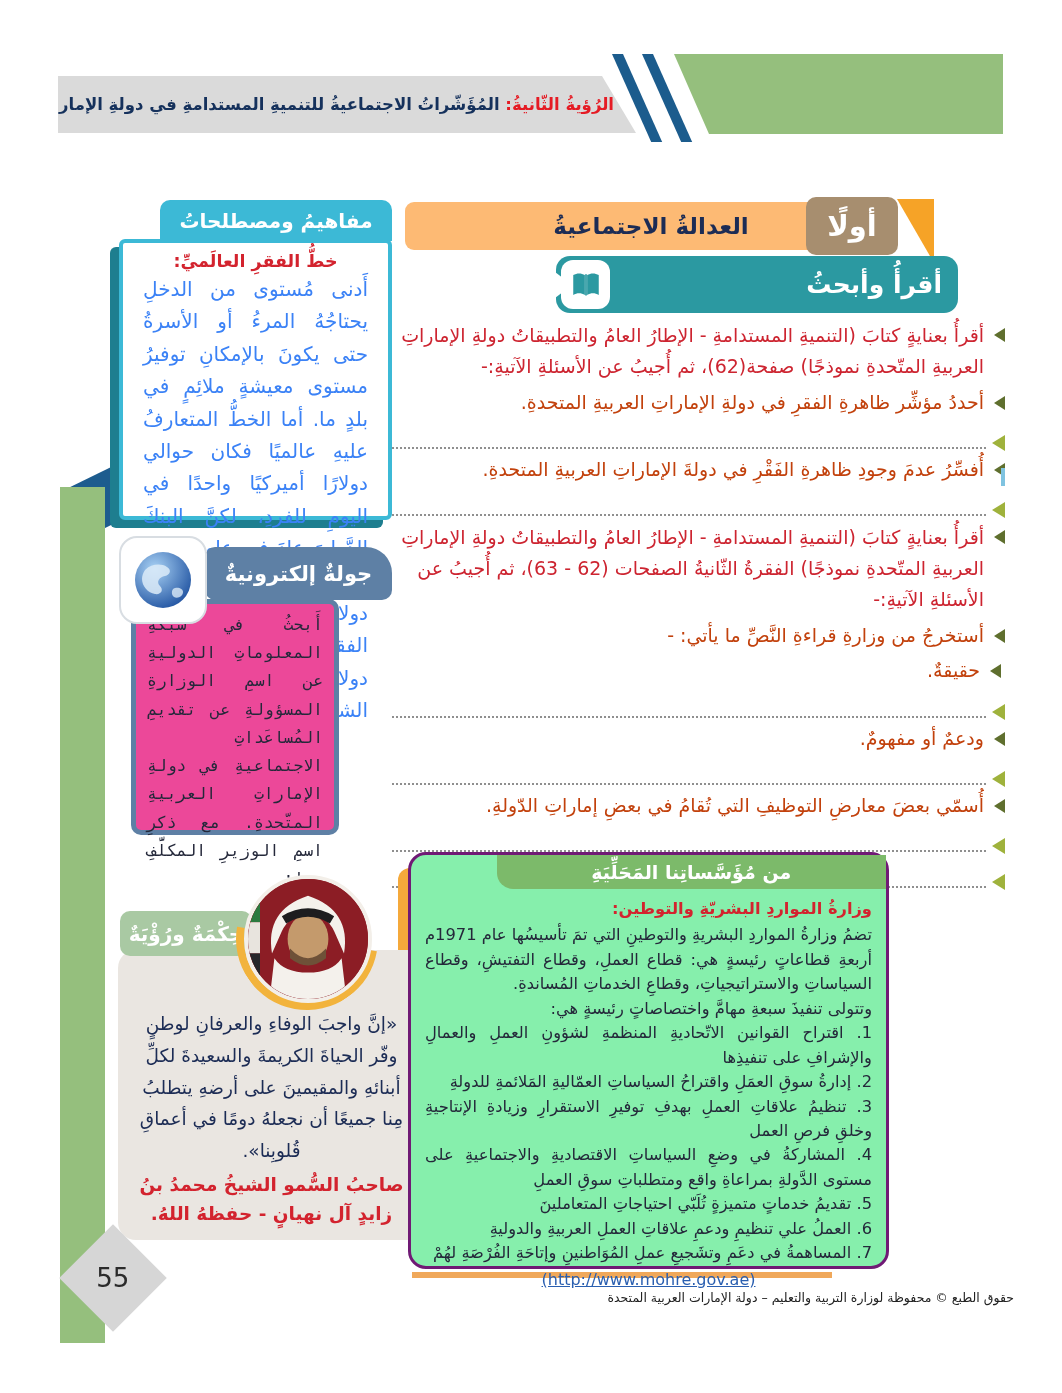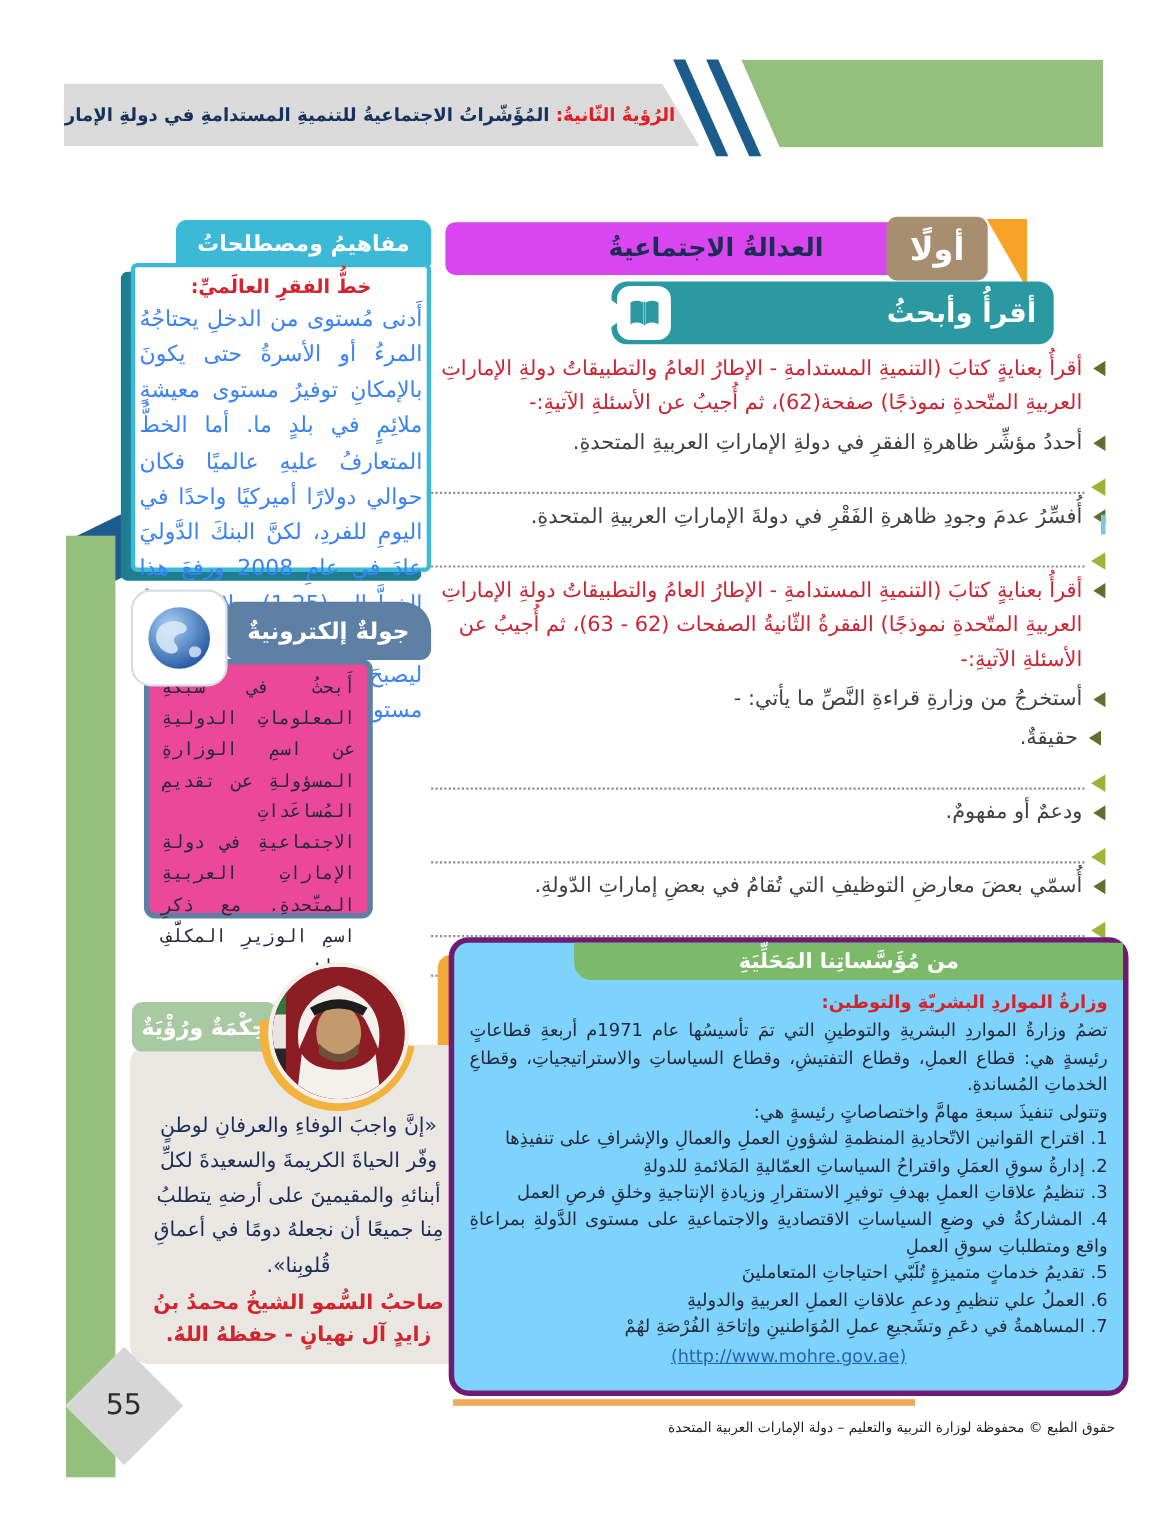--- a/index.html
+++ b/index.html
@@ -11,21 +11,21 @@
   .hdr-gray{left:58px;top:76px;width:578px;height:57px;background:#dadada;
             clip-path:polygon(0 0,calc(100% - 34px) 0,100% 100%,0 100%);
             display:flex;align-items:center;padding-right:22px;box-sizing:border-box;}
   .hdr-text{font-size:16.5px;font-weight:bold;color:#15315c;white-space:nowrap;}
   .hdr-label{color:#e51b24;}
   .diag{top:54px;height:88px;width:11px;background:#1c5c8d;transform:skewX(24deg);transform-origin:top left;}
   .hdr-green{left:622px;top:54px;width:381px;height:80px;background:#95bf7d;
              clip-path:polygon(52px 0,100% 0,100% 100%,87px 100%);}
 
   
-  .sec-bar{left:405px;top:202px;width:492px;height:48px;background:#d946ef;border-radius:9px;
+  .sec-bar{left:405px;top:202px;width:492px;height:48px;background:#fdba74;border-radius:9px;
            display:flex;align-items:center;justify-content:center;}
   .sec-title{font-size:23px;font-weight:bold;color:#1c2c55;}
   .sec-orange{left:897px;top:199px;width:37px;height:64px;background:#f6a327;
               clip-path:polygon(0 0,100% 0,100% 100%);}
   .sec-badge{left:806px;top:197px;width:92px;height:58px;background:#a78e6f;border-radius:10px;
              display:flex;align-items:center;justify-content:center;font-size:29px;font-weight:bold;color:#fff;}
 
   
   .rs-banner{left:556px;top:256px;width:402px;height:57px;background:#2b99a1;border-radius:14px;
              display:flex;align-items:center;justify-content:flex-start;padding-right:16px;box-sizing:border-box;}
@@ -34,48 +34,48 @@
   .rs-book{position:absolute;left:5px;top:4px;width:49px;height:49px;background:#fff;border-radius:12px;
            display:flex;align-items:center;justify-content:center;}
   .rs-label{font-size:25px;font-weight:bold;color:#fff;}
 
   
   .tasks{left:392px;top:320px;width:613px;font-size:19px;}
   .row{display:flex;gap:10px;align-items:flex-start;}
   .bullet{flex:0 0 auto;margin-top:8px;width:0;height:0;
           border-top:7px solid transparent;border-bottom:7px solid transparent;border-right:11px solid #5f6f2e;}
   .instr{color:#cd2430;line-height:1.62;margin-bottom:4px;}
-  .q{color:#404040;line-height:1.55;margin:6px 0 2px;padding-left:14px;}
+  .q{color:#c2410c;line-height:1.55;margin:6px 0 2px;padding-left:14px;}
   .sub{margin-right:4px;}
   .ans{display:flex;align-items:flex-end;gap:6px;height:30px;margin:2px 0 6px;}
   .arr{width:0;height:0;margin-bottom:-2px;border-top:8px solid transparent;border-bottom:8px solid transparent;
        border-right:13px solid #9fb23c;}
   .dots{flex:1;border-bottom:2.5px dotted #8f8f8f;height:100%;}
 
   
   .inst-accent{left:398px;top:868px;width:24px;height:350px;background:#f5a93b;border-radius:12px;}
-  .inst{left:408px;top:852px;width:618px;height:417px;border:5px solid #701a75;border-radius:18px;
-        background:#7dd3fc;box-sizing:border-box;z-index:2;}
+  .inst{left:408px;top:852px;width:481px;height:417px;border:3px solid #701a75;border-radius:18px;
+        background:#86efac;box-sizing:border-box;z-index:2;}
   .inst-header{position:absolute;top:0;right:0;width:82%;height:34px;background:#7cba6a;
         border-radius:0 0 0 16px;display:flex;align-items:center;justify-content:center;
         color:#fff;font-size:19px;font-weight:bold;}
   .inst-body{padding:42px 14px 6px;font-size:16.3px;line-height:1.5;color:#24283a;text-align:justify;}
   .inst-title{color:#d3232e;font-weight:bold;margin-bottom:2px;}
   .inst ol{margin:0;padding:0;list-style:none;counter-reset:n;}
   .inst ol li{counter-increment:n;}
   .inst ol li::before{content:counter(n) ". ";}
   .inst-link-row{text-align:center;margin-top:2px;}
   .inst-link{color:#2a5fb0;font-size:16px;direction:ltr;unicode-bidi:embed;}
   .inst-underline{left:412px;top:1272px;width:420px;height:6px;background:#f0a85a;}
 
   
   .con-tab{left:160px;top:200px;width:232px;height:41px;background:#3cb9d6;border-radius:10px 10px 0 0;
            display:flex;align-items:center;justify-content:center;color:#fff;font-size:20px;font-weight:bold;z-index:2;}
   .con-box{left:119px;top:239px;width:273px;height:281px;background:#fff;border:4px solid #3cb9d6;border-radius:6px;
-           box-shadow:-9px 8px 0 0 #1e7e8f;box-sizing:border-box;padding:8px 4px;z-index:1;}
+           box-shadow:-9px 8px 0 0 #1e7e8f;box-sizing:border-box;padding:8px 20px;z-index:1;}
   .con-term{color:#d3232e;font-weight:bold;text-align:center;font-size:17.5px;margin-bottom:2px;}
   .con-def{font-size:20px;line-height:1.62;color:#3b82f6;text-align:justify;}
 
   
   .chev{left:60px;top:450px;width:86px;height:100px;background:#1d5c8e;
         clip-path:polygon(0 42%,100% 0,100% 58%,0 100%);}
   .side-bar{left:60px;top:487px;width:45px;height:856px;background:#95bf7d;}
   .tick{left:1001px;top:468px;width:4px;height:18px;background:#7fc3e0;}
 
   

